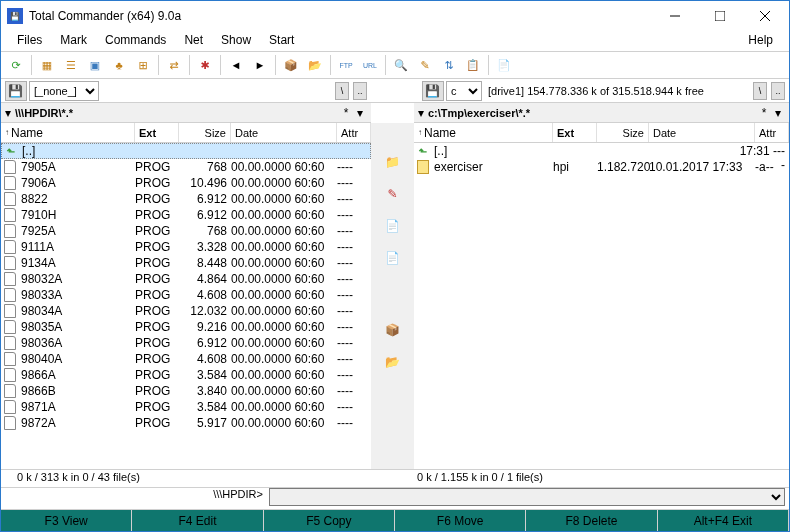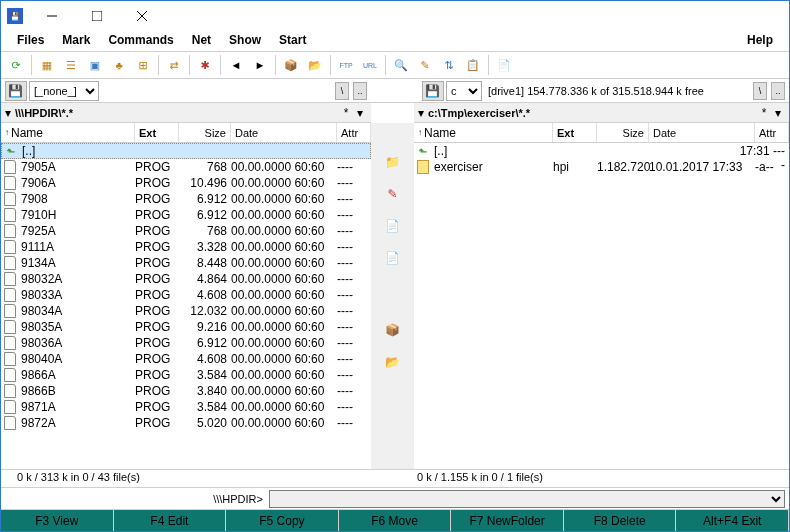--- a/index.html
+++ b/index.html
@@ -2,21 +2,21 @@
 <html><head>
 <meta charset="utf-8">
 <style>
 * { margin: 0; padding: 0; box-sizing: border-box; font-family: "Segoe UI", Tahoma, sans-serif; font-size: 12px; }
 body { background: #fff; width: 790px; height: 532px; border: 1px solid #2a79cc; display: flex; flex-direction: column; overflow: hidden; }
 .titlebar { height: 30px; background: #fff; display: flex; align-items: center; padding: 0 2px 0 6px; }
 .titlebar .icon { width: 16px; height: 16px; background: #2a5fce; margin-right: 6px; display: flex; align-items: center; justify-content: center; color: #fff; font-size: 8px; }
 .titlebar .title { flex: 1; font-size: 12px; }
 .titlebar .winbtn { width: 45px; height: 28px; display: flex; align-items: center; justify-content: center; cursor: pointer; }
 .menubar { height: 20px; display: flex; padding: 0 8px; gap: 2px; }
-.menubar .item { padding: 2px 8px; cursor: pointer; font-weight: bold; }
+.menubar .item { padding: 2px 8px; cursor: pointer; }
 .menubar .spacer { flex: 1; }
 .toolbar { height: 28px; border-top: 1px solid #d0d0d0; border-bottom: 1px solid #d0d0d0; display: flex; align-items: center; padding: 0 4px; gap: 2px; }
 .toolbar .btn { width: 22px; height: 22px; border: 1px solid transparent; display: flex; align-items: center; justify-content: center; cursor: pointer; font-size: 11px; }
 .toolbar .sep { width: 1px; height: 20px; background: #d0d0d0; margin: 0 2px; }
 .drivebar { height: 24px; display: flex; align-items: center; gap: 2px; border-bottom: 1px solid #d0d0d0; }
 .drivebar .half { display: flex; align-items: center; gap: 2px; padding: 0 4px; }
 .drivebar .left { width: 370px; }
 .drivebar .right { flex: 1; }
 .drivebar .drivebtn { width: 22px; height: 20px; border: 1px solid #adadad; background: #e1e1e1; display: flex; align-items: center; justify-content: center; cursor: pointer; }
 .drivebar select { height: 20px; border: 1px solid #adadad; background: #fff; font-size: 11px; }
@@ -52,34 +52,35 @@
 .row .icon { width: 14px; height: 14px; margin: 0 2px; display: flex; align-items: center; justify-content: center; font-size: 10px; }
 .row .name { flex: 1; padding-left: 2px; overflow: hidden; white-space: nowrap; }
 .row .ext { width: 44px; }
 .row .size { width: 52px; text-align: right; padding-right: 4px; }
 .row .date { width: 106px; }
 .row .attr { width: 34px; }
 .status { height: 18px; display: flex; border-top: 1px solid #d0d0d0; }
 .status .half { padding: 1px 16px; font-size: 11px; }
 .status .left { width: 370px; }
 .status .right { flex: 1; margin-left: 30px; }
-.cmdline { height: 22px; display: flex; align-items: center; border-top: 1px solid #d0d0d0; padding: 0 4px; gap: 4px; }
+.cmdline { height: 22px; display: flex; align-items: flex-start; border-top: 1px solid #d0d0d0; padding: 0 4px; gap: 4px; }
 .cmdline .prompt { font-size: 11px; text-align: right; padding-right: 2px; width: 260px; }
 .cmdline select { flex: 1; height: 18px; border: 1px solid #7a7a7a; }
 .fkeys { height: 22px; display: flex; border-top: 1px solid #d0d0d0; }
 .fkeys .key { flex: 1; border-right: 1px solid #d0d0d0; display: flex; align-items: center; justify-content: center; font-size: 12px; cursor: pointer; background: #0f766e; }
 .fileicon { width: 12px; height: 14px; background: #fff; border: 1px solid #888; border-radius: 0 3px 0 0; }
 .upicon { color: #3a9c3a; font-size: 11px; font-weight: bold; }
 .zipicon { width: 12px; height: 14px; background: #fce58a; border: 1px solid #c49b2d; }
 </style>
 </head>
 <body>
 
 <div class="titlebar">
   <div class="icon">💾</div>
+  <div class="title">Total Commander (x64) 9.0a</div>
   <div class="winbtn">
       <svg width="10" height="10">
         <line x1="0" y1="5" x2="10" y2="5" stroke="#000"></line>
       </svg>
     </div>
   <div class="winbtn">
       <svg width="10" height="10">
         <rect x="0" y="0" width="10" height="10" fill="none" stroke="#000"></rect>
       </svg>
     </div>
@@ -207,21 +208,21 @@
       <span class="name">7906A</span>
       <span class="ext">PROG</span>
       <span class="size">10.496</span>
       <span class="date">00.00.0000 60:60</span>
       <span class="attr">----</span>
     </div>
         <div class="row">
       <span class="icon">
             <div class="fileicon"></div>
           </span>
-      <span class="name">7908</span>
+      <span class="name">8822</span>
       <span class="ext">PROG</span>
       <span class="size">6.912</span>
       <span class="date">00.00.0000 60:60</span>
       <span class="attr">----</span>
     </div>
         <div class="row">
       <span class="icon">
             <div class="fileicon"></div>
           </span>
       <span class="name">7910H</span>
@@ -349,21 +350,21 @@
       <span class="size">3.584</span>
       <span class="date">00.00.0000 60:60</span>
       <span class="attr">----</span>
     </div>
         <div class="row">
       <span class="icon">
             <div class="fileicon"></div>
           </span>
       <span class="name">9872A</span>
       <span class="ext">PROG</span>
-      <span class="size">5.020</span>
+      <span class="size">5.917</span>
       <span class="date">00.00.0000 60:60</span>
       <span class="attr">----</span>
     </div>
       </div>
   </div>
 
   <div class="midbar">
     <div class="mbtn" style="color:#dca93f">📁</div>
     <div class="mbtn" style="color:#c03030">✎</div>
     <div class="mbtn" style="color:#3a7abd">📄</div>
@@ -418,16 +419,15 @@
 <div class="cmdline">
   <div class="prompt">\\\HPDIR&gt;</div>
   <select></select>
 </div>
 
 <div class="fkeys">
   <div class="key">F3 View</div>
   <div class="key">F4 Edit</div>
   <div class="key">F5 Copy</div>
   <div class="key">F6 Move</div>
-  <div class="key">F7 NewFolder</div>
   <div class="key">F8 Delete</div>
   <div class="key">Alt+F4 Exit</div>
 </div>
 
 </body></html>

